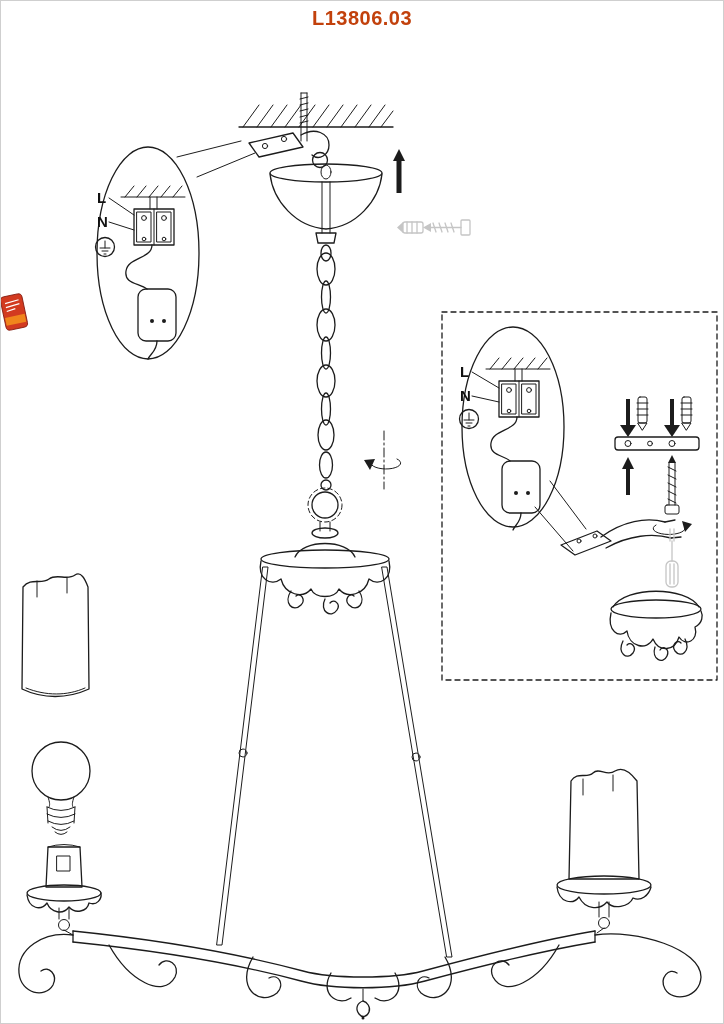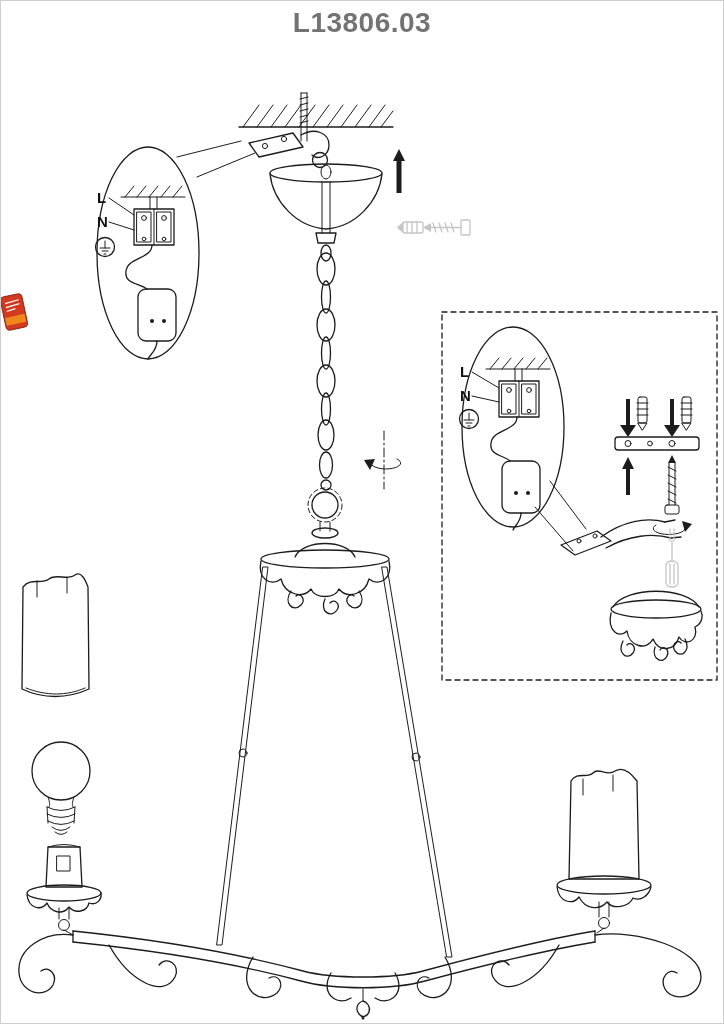--- a/index.html
+++ b/index.html
@@ -5,21 +5,21 @@
 <style>
   * { margin:0; padding:0; box-sizing:border-box; }
   html,body { background:#ffffff; }
   .page {
     position:relative; width:724px; height:1024px; margin:0 auto;
     background:#ffffff; border:1px solid #cfcfcf; overflow:hidden;
     font-family:"Liberation Sans", sans-serif;
   }
   .title {
     position:absolute; top:6px; left:0; right:0; text-align:center;
-    font-size:28px; font-weight:700; color:#737373; letter-spacing:.5px;
+    font-size:20px; font-weight:700; color:#c2410c; letter-spacing:.5px;
   }
   svg.diagram { position:absolute; left:0; top:0; }
   .ln   { fill:none; stroke:#1c1c1c; stroke-width:1.3; stroke-linecap:round; stroke-linejoin:round; }
   .th   { stroke-width:1; }
   .fillb{ fill:#1c1c1c; stroke:none; }
   .faint{ fill:none; stroke:#c5c5c5; stroke-width:1.3; stroke-linecap:round; }
   .faintf{ fill:#c5c5c5; stroke:none; }
   .dashed{ stroke-dasharray:5 4; }
   .dashdot{ stroke-dasharray:9 3 2 3; stroke-width:1; }
   .lbl  { font-family:"Liberation Sans", sans-serif; font-size:15px; font-weight:700; fill:#111; }

